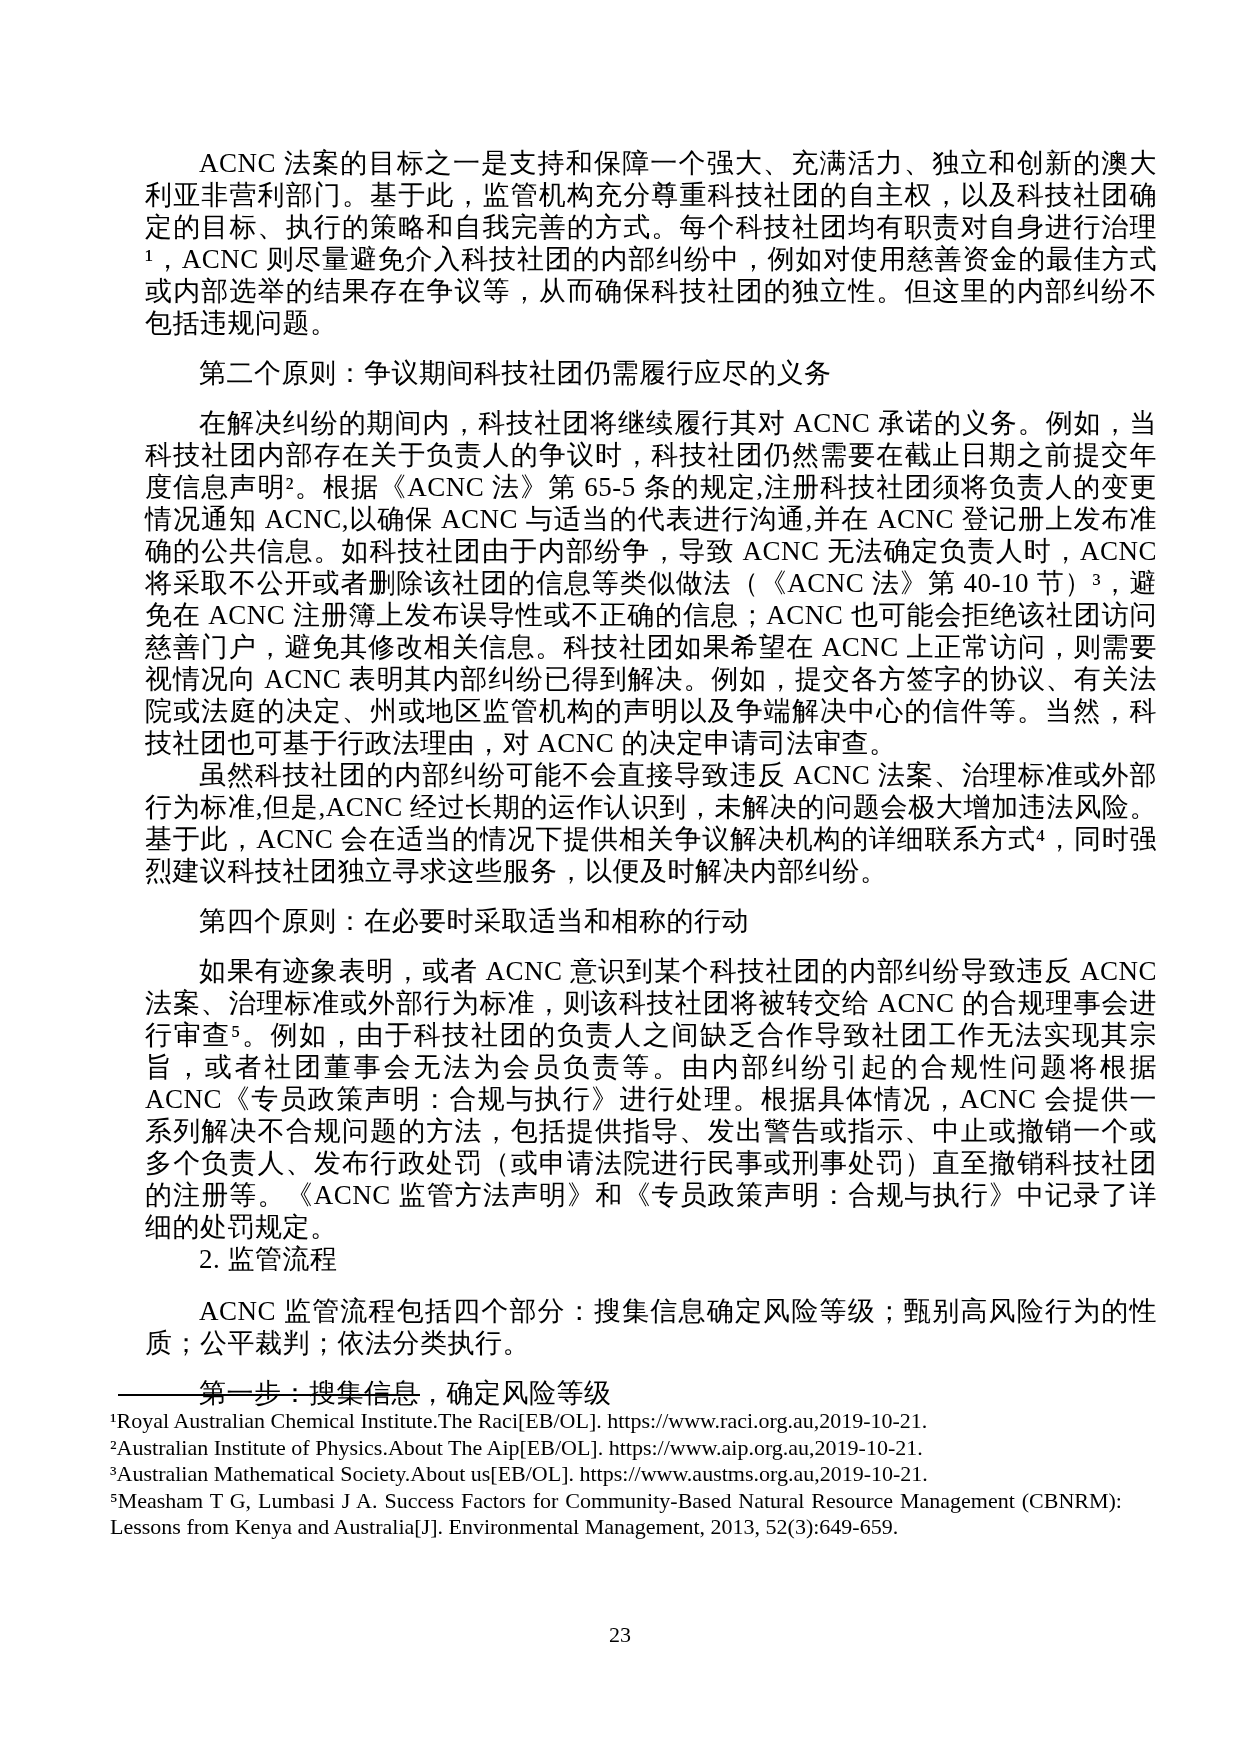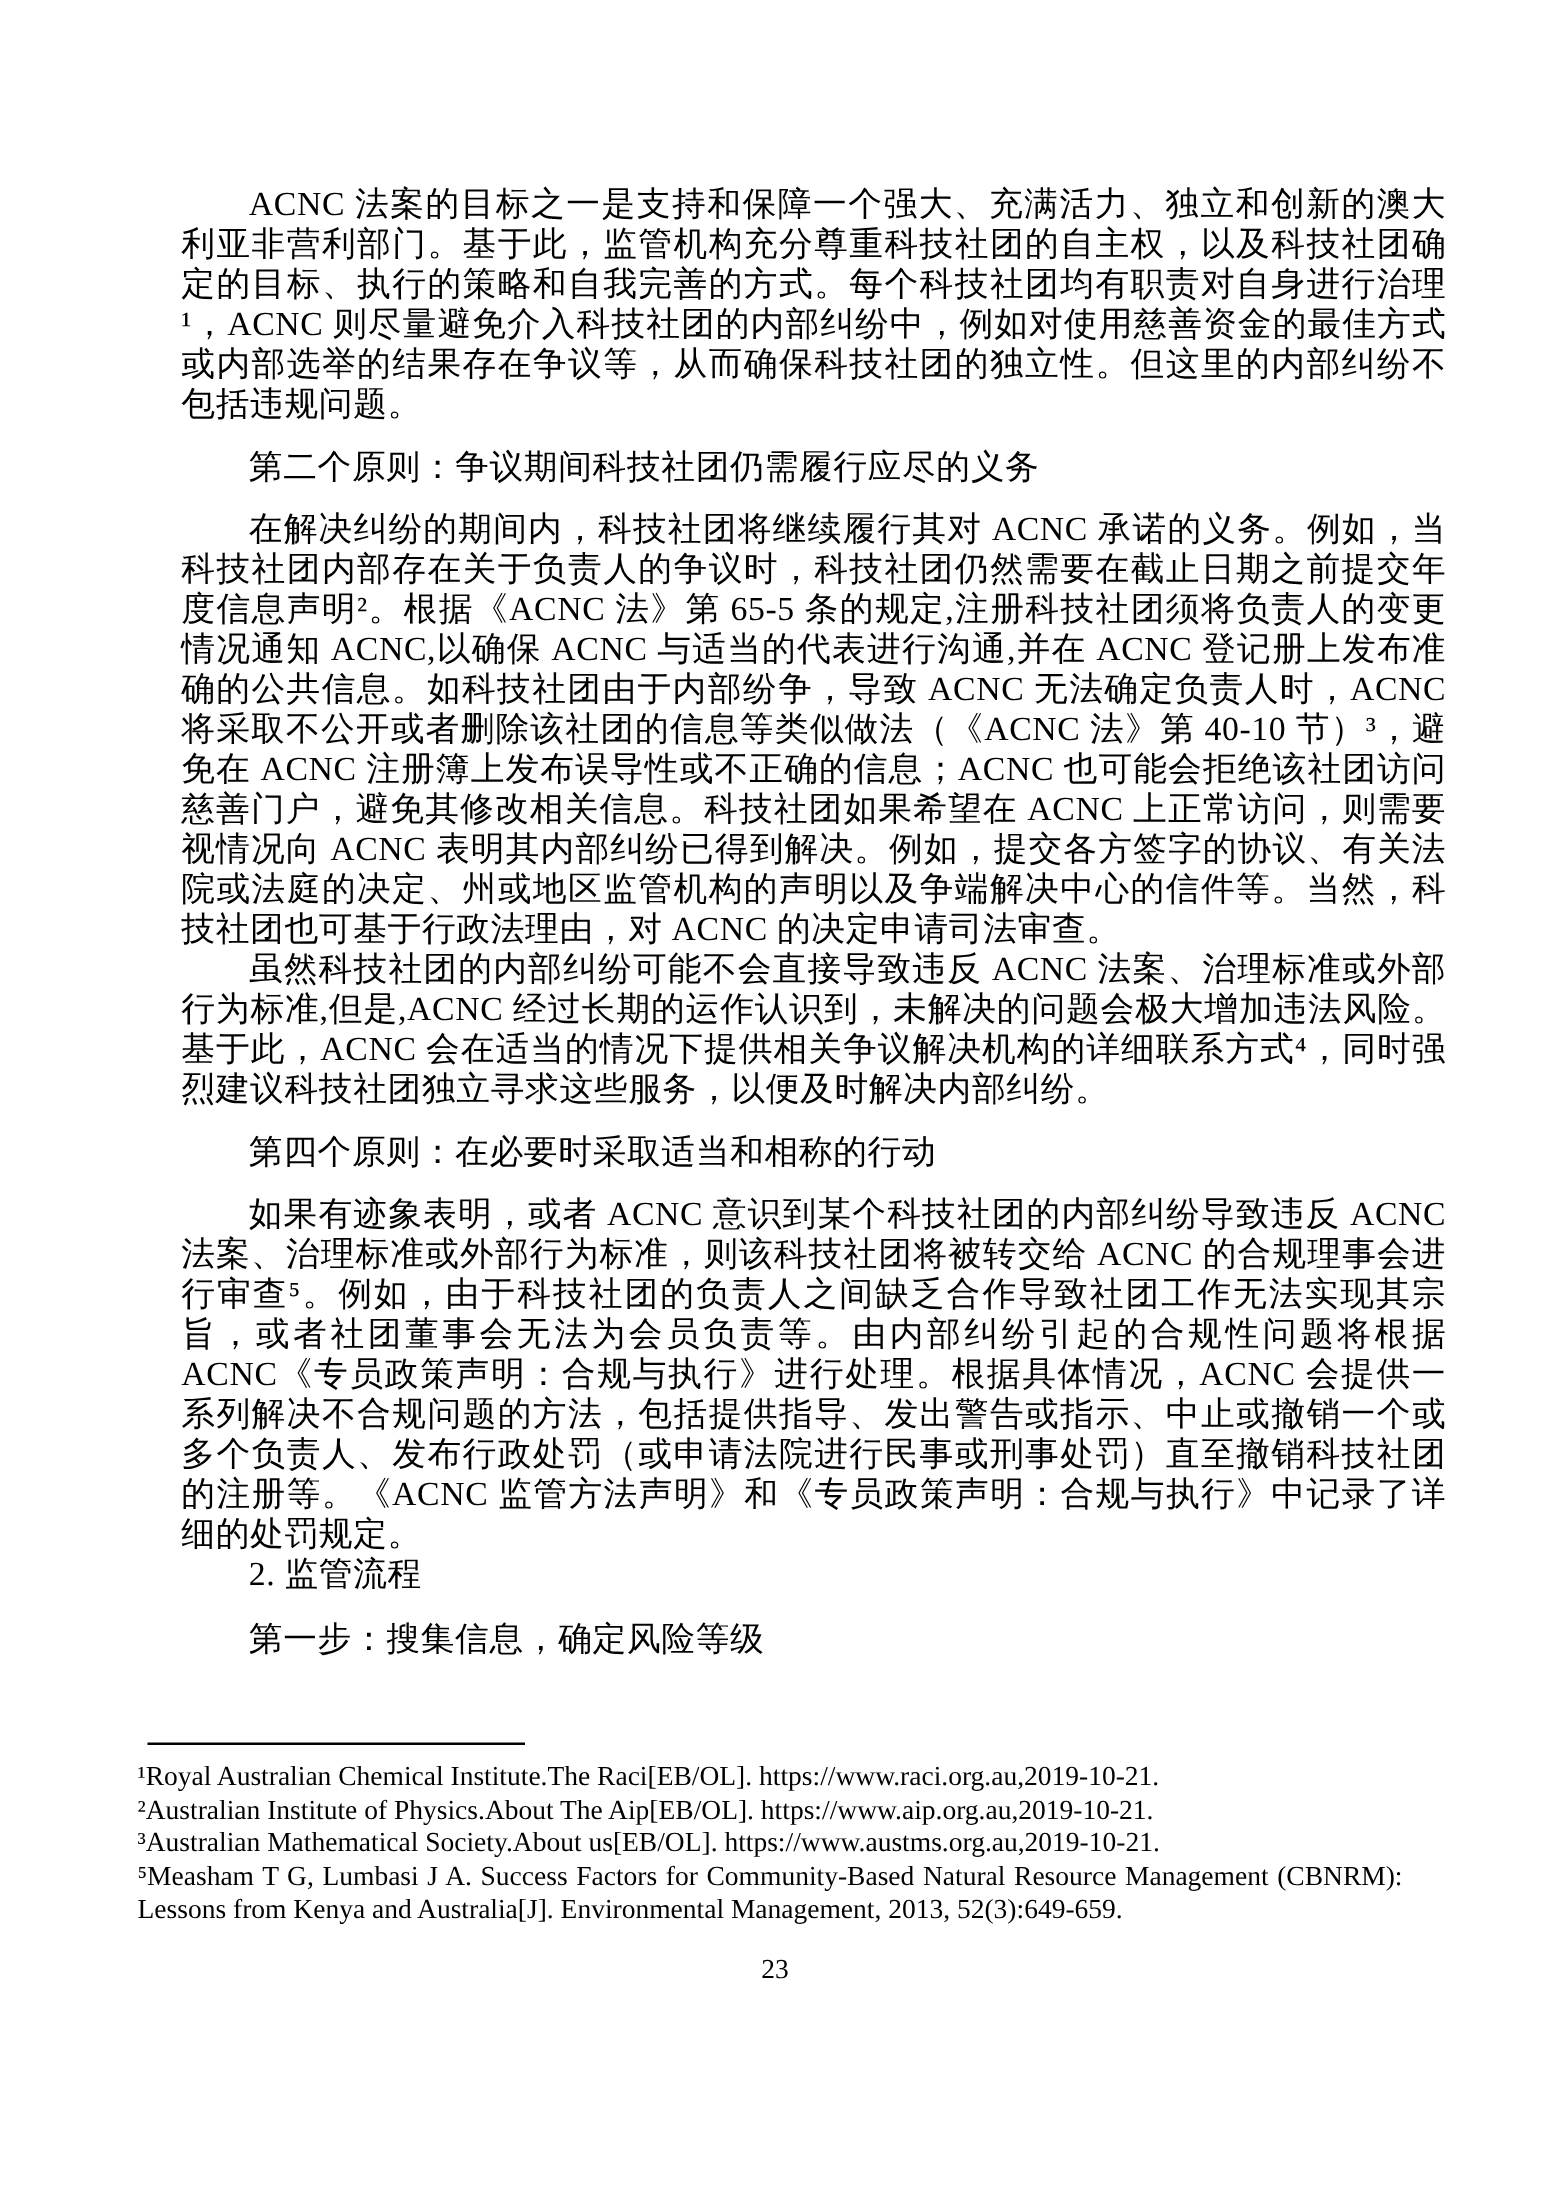--- a/index.html
+++ b/index.html
@@ -57,41 +57,42 @@
     margin: 0 0 12px 8px;
   }
   .footnote {
     margin: 0;
     font-size: 22px;
     line-height: 26.5px;
     text-align: justify;
   }
   .page-number {
     position: absolute;
-    top: 1562px;
+    top: 1622px;
     left: 0;
     width: 100%;
     text-align: center;
     font-size: 22px;
     line-height: 26px;
   }
 </style>
 </head>
 <body>
 
 <div class="doc-page">
 
   <div class="doc-body">
     <p class="para">ACNC 法案的目标之一是支持和保障一个强大、充满活力、独立和创新的澳大利亚非营利部门。基于此，监管机构充分尊重科技社团的自主权，以及科技社团确定的目标、执行的策略和自我完善的方式。每个科技社团均有职责对自身进行治理¹，ACNC 则尽量避免介入科技社团的内部纠纷中，例如对使用慈善资金的最佳方式或内部选举的结果存在争议等，从而确保科技社团的独立性。但这里的内部纠纷不包括违规问题。</p>
     <p class="heading">第二个原则：争议期间科技社团仍需履行应尽的义务</p>
     <p class="para">在解决纠纷的期间内，科技社团将继续履行其对 ACNC 承诺的义务。例如，当科技社团内部存在关于负责人的争议时，科技社团仍然需要在截止日期之前提交年度信息声明²。根据《ACNC 法》第 65-5 条的规定,注册科技社团须将负责人的变更情况通知 ACNC,以确保 ACNC 与适当的代表进行沟通,并在 ACNC 登记册上发布准确的公共信息。如科技社团由于内部纷争，导致 ACNC 无法确定负责人时，ACNC 将采取不公开或者删除该社团的信息等类似做法（《ACNC 法》第 40-10 节）³，避免在 ACNC 注册簿上发布误导性或不正确的信息；ACNC 也可能会拒绝该社团访问慈善门户，避免其修改相关信息。科技社团如果希望在 ACNC 上正常访问，则需要视情况向 ACNC 表明其内部纠纷已得到解决。例如，提交各方签字的协议、有关法院或法庭的决定、州或地区监管机构的声明以及争端解决中心的信件等。当然，科技社团也可基于行政法理由，对 ACNC 的决定申请司法审查。</p>
     <p class="para">虽然科技社团的内部纠纷可能不会直接导致违反 ACNC 法案、治理标准或外部行为标准,但是,ACNC 经过长期的运作认识到，未解决的问题会极大增加违法风险。基于此，ACNC 会在适当的情况下提供相关争议解决机构的详细联系方式⁴，同时强烈建议科技社团独立寻求这些服务，以便及时解决内部纠纷。</p>
     <p class="heading">第四个原则：在必要时采取适当和相称的行动</p>
     <p class="para">如果有迹象表明，或者 ACNC 意识到某个科技社团的内部纠纷导致违反 ACNC 法案、治理标准或外部行为标准，则该科技社团将被转交给 ACNC 的合规理事会进行审查⁵。例如，由于科技社团的负责人之间缺乏合作导致社团工作无法实现其宗旨，或者社团董事会无法为会员负责等。由内部纠纷引起的合规性问题将根据 ACNC《专员政策声明：合规与执行》进行处理。根据具体情况，ACNC 会提供一系列解决不合规问题的方法，包括提供指导、发出警告或指示、中止或撤销一个或多个负责人、发布行政处罚（或申请法院进行民事或刑事处罚）直至撤销科技社团的注册等。《ACNC 监管方法声明》和《专员政策声明：合规与执行》中记录了详细的处罚规定。</p>
     <p class="subitem">2. 监管流程</p>
+    <p class="para">ACNC 监管流程包括四个部分：搜集信息确定风险等级；甄别高风险行为的性质；公平裁判；依法分类执行。</p>
     <p class="heading">第一步：搜集信息，确定风险等级</p>
   </div>
 
   <div class="footnote-area">
     <div class="fn-rule"></div>
     <p class="footnote">¹Royal Australian Chemical Institute.The Raci[EB/OL]. https://www.raci.org.au,2019-10-21.</p>
     <p class="footnote">²Australian Institute of Physics.About The Aip[EB/OL]. https://www.aip.org.au,2019-10-21.</p>
     <p class="footnote">³Australian Mathematical Society.About us[EB/OL]. https://www.austms.org.au,2019-10-21.</p>
     <p class="footnote">⁵Measham T G, Lumbasi J A. Success Factors for Community-Based Natural Resource Management (CBNRM): Lessons from Kenya and Australia[J]. Environmental Management, 2013, 52(3):649-659.</p>
   </div>

